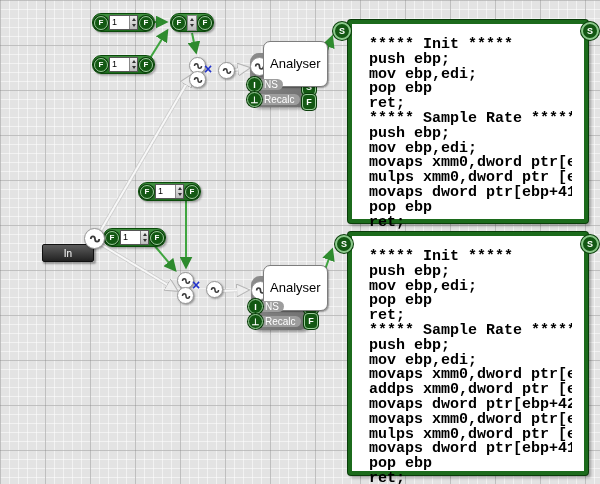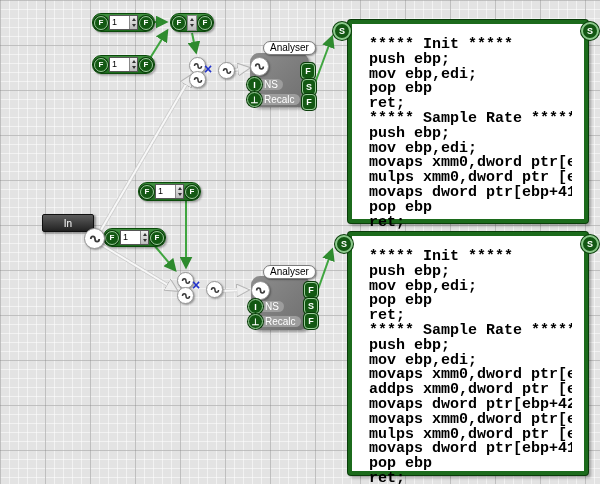--- a/index.html
+++ b/index.html
@@ -62,21 +62,21 @@
   .mulx{font-size:14px;font-weight:900;color:#2233cc;line-height:14px;}
 
   
   .abody{
     width:59px;height:54px;border-radius:9px;
     background:linear-gradient(135deg,#8d8d8d,#6e6e6e);
     box-shadow:2px 2px 3px rgba(0,0,0,.35);
   }
   .atitle{
     height:12px;line-height:12px;background:#fff;border:1px solid #7d7d7d;
-    border-radius:7px;font-size:10px;padding:0 6px;color:#000;
+    border-radius:7px;font-size:13px;padding:16px 6px;color:#000;
     box-shadow:1px 1px 1.5px rgba(0,0,0,.35);white-space:nowrap;z-index:3;
   }
   .arow{display:flex;align-items:center;z-index:3;}
   .iport{
     width:13px;height:13px;border-radius:50%;flex:0 0 auto;
     background:#135813;border:1.5px solid #9ccd9c;box-shadow:0 0 0 1px #0a3d0a;
     color:#fff;font-size:9px;font-weight:bold;
     display:flex;align-items:center;justify-content:center;z-index:1;
   }
   .portpill{
@@ -196,21 +196,21 @@
     <span class="fval">
       <span class="txt">1</span>
       <span class="stepper">
           <span class="tri-up"></span>
           <span class="tri-dn"></span>
         </span>
     </span>
     <span class="fport">F</span>
   </div>
 
-  <div class="abs node innode" style="left:42px;top:214px;">
+  <div class="abs node innode" style="left:42px;top:244px;">
     <span>In</span>
   </div>
   <div class="abs node scircle" style="left:84px;top:228px;width:19px;height:19px;">
     <svg width="12" height="12" viewBox="0 0 10 10">
         <path d="M1.5,5 C1.5,2 5,2 5,5 C5,8 8.5,8 8.5,5" stroke="#3a3a3a" stroke-width="1.5" fill="none"></path>
       </svg>
   </div>
 
   <div class="abs node scircle" style="left:189px;top:57px;width:15px;height:15px;">
     <svg width="10" height="10" viewBox="0 0 10 10">

